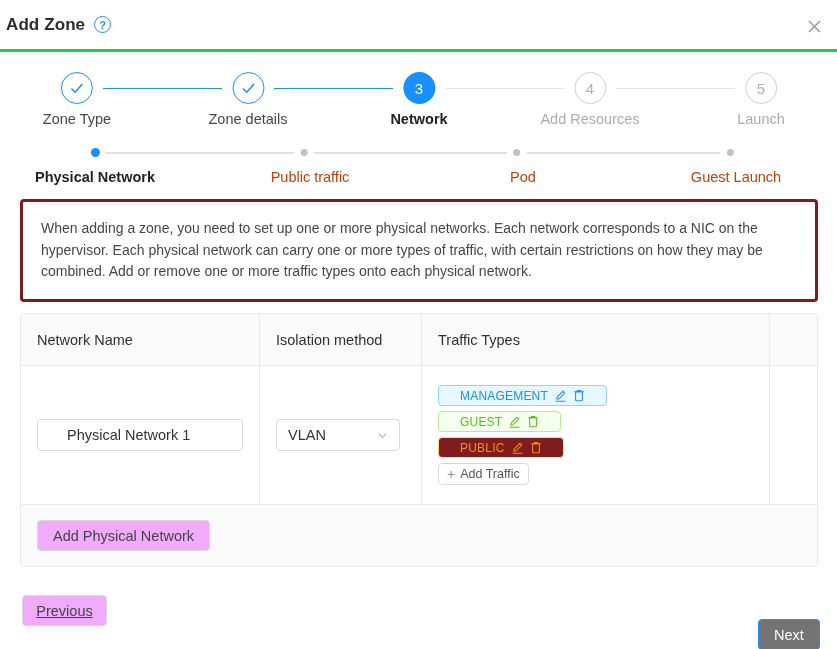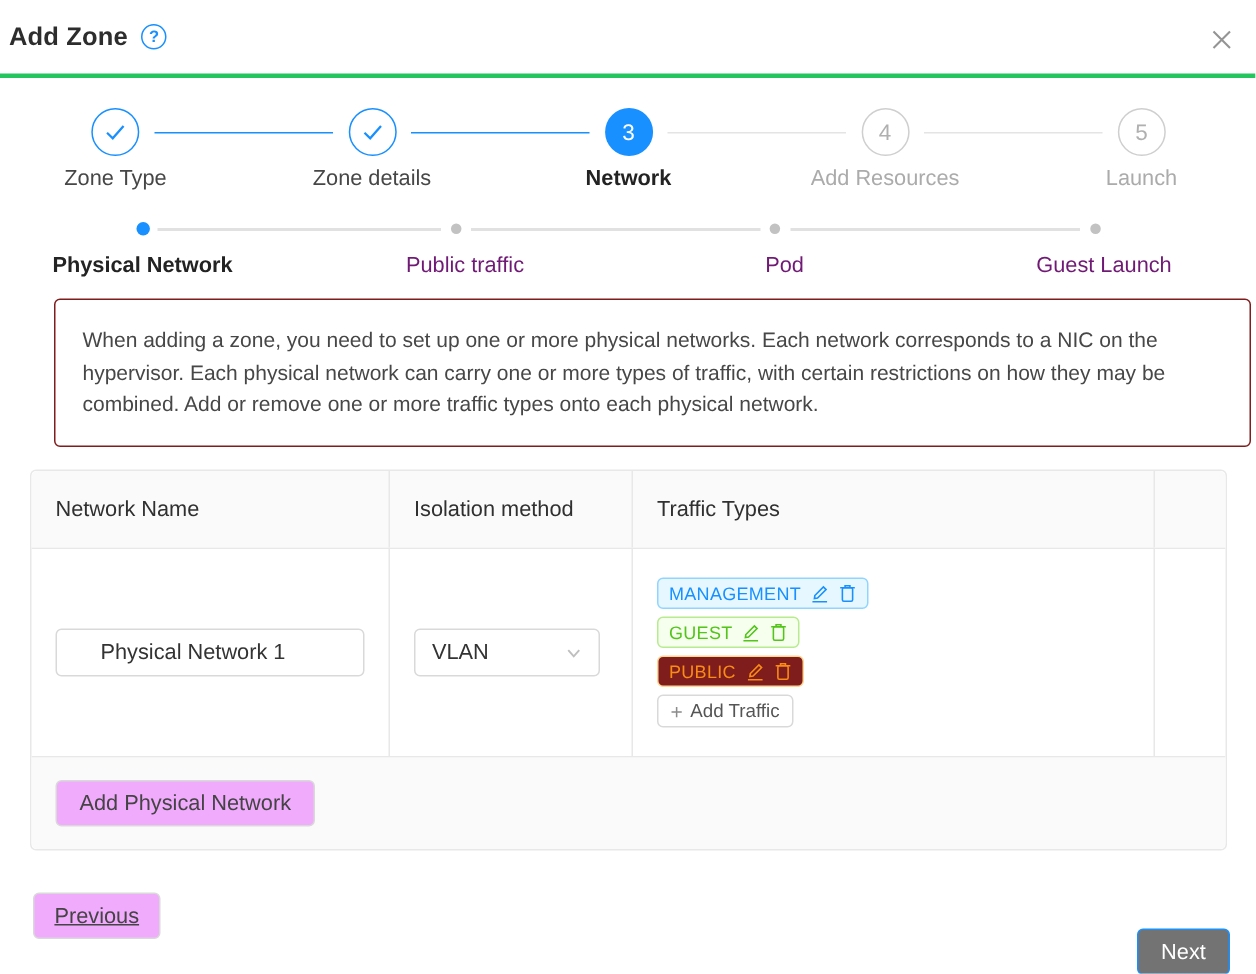--- a/index.html
+++ b/index.html
@@ -41,26 +41,26 @@
   .substeps { position:absolute; top:145px; left:0; width:837px; height:44px; }
   .stail { position:absolute; top:7px; height:1.5px; background:#e1e1e1; }
   .substep { position:absolute; top:0; transform:translateX(-50%);
     display:flex; flex-direction:column; align-items:center; }
   .dotwrap { height:15px; display:flex; align-items:center; }
   .dot { border-radius:50%; }
   .dot-active { width:9px; height:9px; background:#1890ff; }
   .dot-wait { width:7px; height:7px; background:#c2c2c2; }
   .slabel2 { margin-top:9px; font-size:14.5px; white-space:nowrap; }
   .sl-active { color:#232323; font-weight:700; }
-  .sl-wait { color:#701a75;margin-left:12px; }
+  .sl-wait { color:#c2410c;margin-left:12px; }
 
   
   .info-box { position:absolute; top:199px; left:20px; width:798px; min-height:99px;
-    border:1px solid #7f1d1d; border-radius:4px; padding:16px 18px;
-    font-size:14px; line-height:21.5px; color:#474747;margin-left:16px; }
+    border:3px solid #7f1d1d; border-radius:4px; padding:16px 18px;
+    font-size:14px; line-height:21.5px; color:#474747; }
 
   
   .net-table { position:absolute; top:313px; left:20px; width:798px;
     border:1px solid #e8e8e8; border-radius:4px; background:#fff; }
   .trow { display:flex; width:100%; }
   .thead { background:#fafafa; height:52px; border-bottom:1px solid #e8e8e8;
     border-radius:4px 4px 0 0; }
   .th, .td { padding:0 16px; }
   .th { display:flex; align-items:center; font-size:14.5px; font-weight:500; color:#303030; }
   .col1 { width:239px; border-right:1px solid #e8e8e8; }
@@ -72,21 +72,21 @@
   .td.cell-tags { flex-direction:column; align-items:flex-start; justify-content:center; gap:5px; }
 
   .name-input { width:100%; height:32px; border:1px solid #d9d9d9; border-radius:4px;
     padding:0 29px; font-size:14.5px; color:#333; outline:none;
     font-family:"Liberation Sans", sans-serif; }
   .select { width:124px; height:32px; border:1px solid #d9d9d9; border-radius:4px;
     display:flex; align-items:center; justify-content:space-between;
     padding:0 11px; font-size:14.5px; color:#333; cursor:pointer; background:#fff; }
 
   .tag { display:inline-flex; align-items:center; gap:6px; height:21px;
-    padding:0 7px; border-radius:4px; font-size:12px; letter-spacing:.2px; }
+    padding:0 21px; border-radius:4px; font-size:12px; letter-spacing:.2px; }
   .tag svg { cursor:pointer; }
   .tag-blue   { background:#e6f7ff; border:1px solid #91d5ff; color:#1890ff; }
   .tag-green  { background:#f6ffed; border:1px solid #b7eb8f; color:#52c41a; }
   .tag-orange { background:#7f1d1d; border:1px solid #ffd591; color:#fa8c16; }
 
   .add-traffic { display:inline-flex; align-items:center; gap:5px; height:22px;
     padding:0 8px; border:1px solid #d9d9d9; border-radius:4px; background:#fff;
     font-size:12.5px; color:#555; cursor:pointer; font-family:"Liberation Sans", sans-serif; }
   .plus { color:#8c8c8c; font-size:14px; line-height:1; }
 

